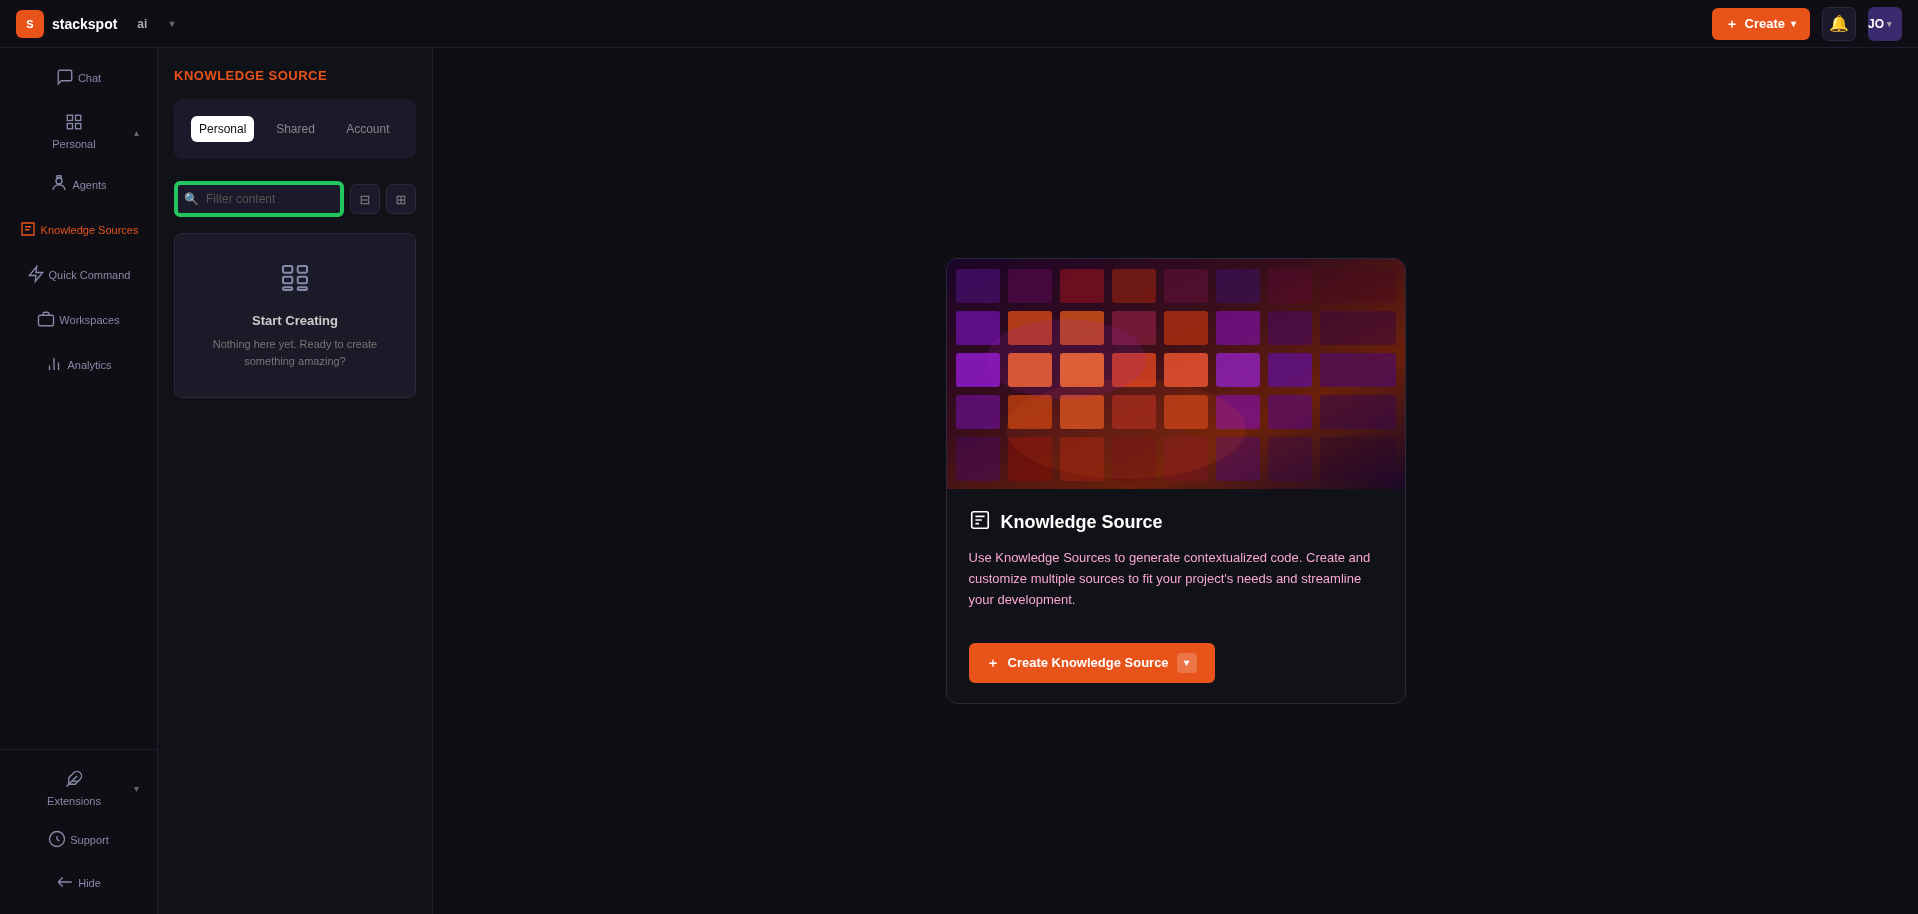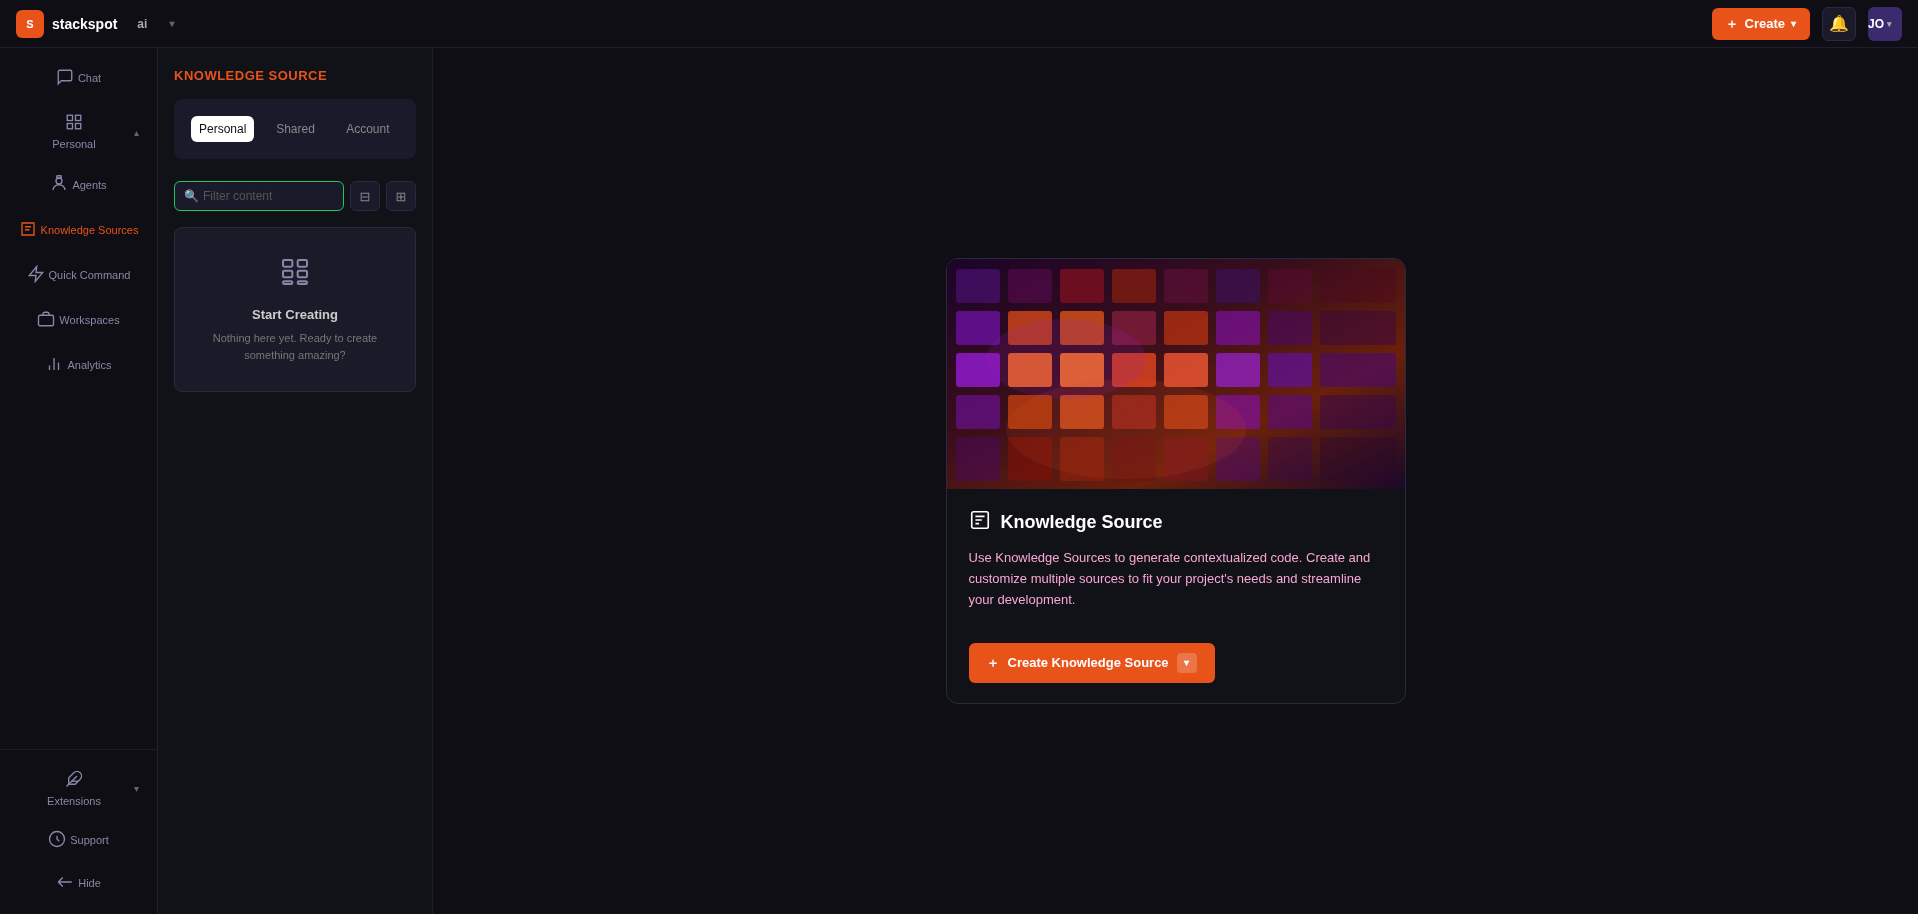--- a/index.html
+++ b/index.html
@@ -249,21 +249,21 @@
       left: 10px;
       top: 50%;
       transform: translateY(-50%);
       color: #666;
       font-size: 12px;
       pointer-events: none;
     }
     .search-input {
       width: 100%;
       background: #1a1a2a;
-      border: 1px solid #22c55e;
+      border: 4px solid #22c55e;
       border-radius: 6px;
       padding: 7px 2px 7px 28px;
       color: #fff;
       font-size: 12px;
       outline: none;
     }
     .search-input::placeholder { color: #555; }
     .filter-btn, .view-btn {
       background: #1a1a2a;
       border: 1px solid #2a2a3e;

